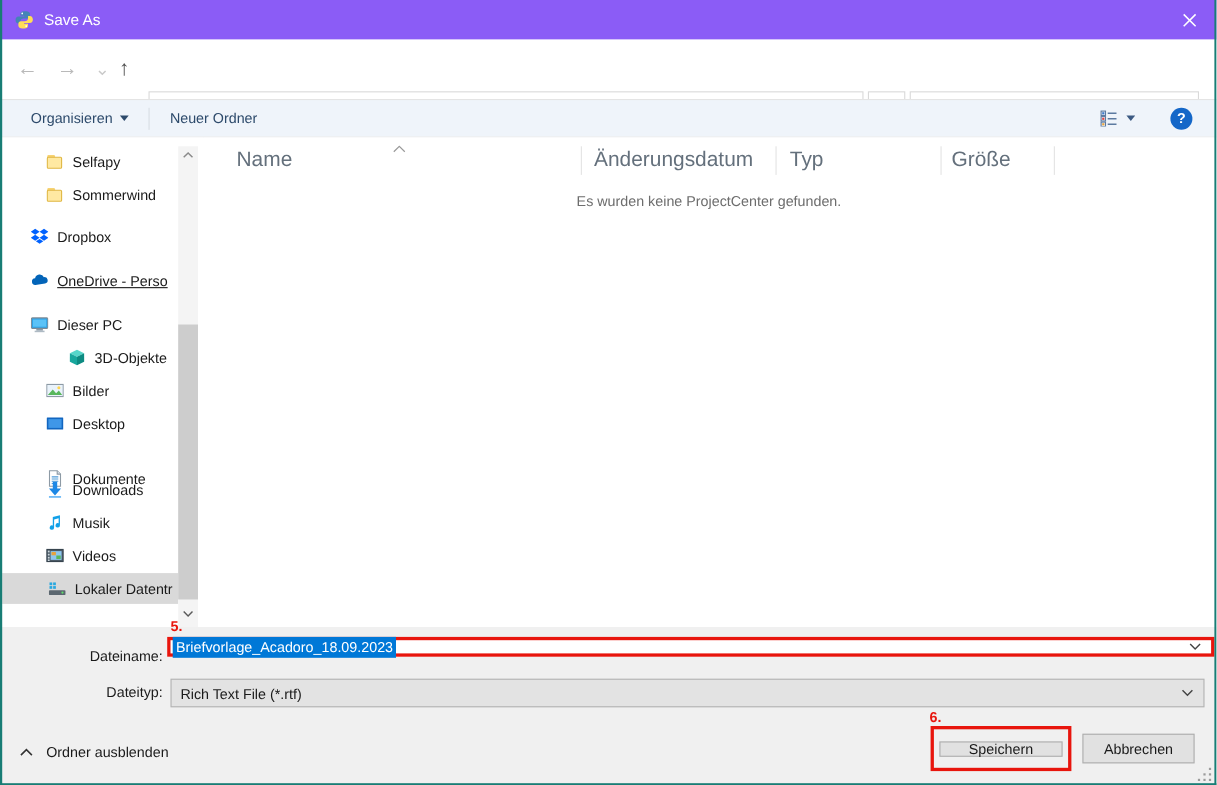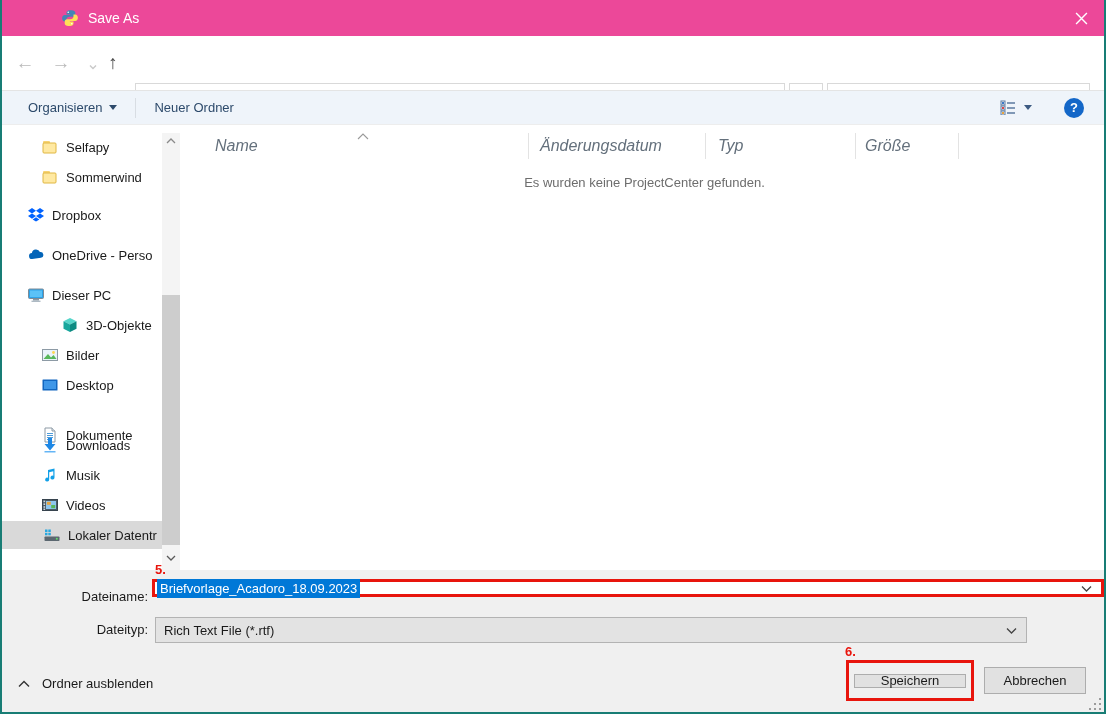--- a/index.html
+++ b/index.html
@@ -6,21 +6,21 @@
   body { font-family:"Liberation Sans", sans-serif; background:#fff; }
   .window { position:relative; width:1106px; height:714px; background:#fff; overflow:hidden; }
 
   
   .edge { position:absolute; background:#187d75; z-index:50; }
   .edge.left { left:0; top:0; width:2px; height:714px; }
   .edge.right { right:0; top:0; width:2px; height:714px; }
   .edge.bottom { left:0; bottom:0; width:1106px; height:2px; }
 
   
-  .titlebar { position:absolute; left:0; top:0; width:1106px; height:36px; background:#ec4899; display:flex; align-items:center;padding-left:48px; }
+  .titlebar { position:absolute; left:0; top:0; width:1106px; height:36px; background:#8b5cf6; display:flex; align-items:center; }
   .titlebar .appicon { margin-left:13px; width:18px; height:18px; }
   .titlebar .title { color:#ffffff; font-size:14px; margin-left:9px; }
   .close-btn { position:absolute; right:0; top:0; width:50px; height:36px; display:flex; align-items:center; justify-content:center; }
   .close-btn svg { width:13px; height:13px; }
 
   
   .navrow { position:absolute; left:0; top:36px; width:1106px; height:54px; background:#ffffff; }
   .nav-arrow { position:absolute; top:14px; font-size:19px; line-height:26px; width:26px; text-align:center; }
   .addressbar { position:absolute; left:135px; top:47px; width:650px; height:34px; border:1px solid #d9d9d9; background:#fff; display:flex; align-items:center; }
   .addressbar .foldericon { margin-left:9px; }
@@ -49,33 +49,33 @@
   .side-item .ic { position:absolute; width:16px; height:16px; }
   .side-item.lvl1 .ic { left:28px; } .side-item.lvl1 .lbl { margin-left:52px; }
   .side-item.lvl2 .ic { left:42px; } .side-item.lvl2 .lbl { margin-left:66px; }
   .side-item.selected { background:#d9d9d9; left:2px; width:160px; }
   .scrollstrip { position:absolute; left:162px; top:133px; width:18px; height:437px; background:#f4f4f4; }
   .scrollstrip .thumb { position:absolute; left:0; top:162px; width:18px; height:250px; background:#cdcdcd; }
   .scroll-arrow { position:absolute; left:0; width:18px; height:16px; display:flex; align-items:center; justify-content:center; }
 
   
   .main { position:absolute; left:185px; top:125px; width:919px; height:445px; background:#fff; }
-  .colhead { position:absolute; top:8px; height:26px; font-size:16px; color:#64707c; display:flex; align-items:center;font-style:italic; }
+  .colhead { position:absolute; top:8px; height:26px; font-size:19px; color:#64707c; display:flex; align-items:center; }
   .colsep { position:absolute; top:8px; width:1px; height:26px; background:#e3e3e3; }
   .sortglyph { position:absolute; top:1px; }
   .emptymsg { position:absolute; top:50px; width:100%; text-align:center; font-size:13px; color:#6d6d6d; }
 
   
   .bottompanel { position:absolute; left:0; top:570px; width:1106px; height:144px; background:#f0f0f0; }
   .form-label { position:absolute; width:148px; text-align:right; font-size:13px; color:#1a1a1a; }
   .red-note { position:absolute; color:#e8150d; font-size:13px; font-weight:bold; z-index:40; }
   .redbox-input { position:absolute; left:152px; top:579px; width:952px; height:18px; border:3px solid #e8150d; background:#fff; display:flex; align-items:center; z-index:30; }
   .sel-text { background:#0078d7; color:#fff; font-size:13px; padding:2px 3px; margin-left:2px; white-space:nowrap; }
   .dd-chev { position:absolute; right:9px; top:50%; transform:translateY(-50%); }
-  .filetype-select { position:absolute; left:155px; top:617px; width:872px; height:26px; background:#e3e3e3; border:1px solid #b3b3b3; display:flex; align-items:center; }
+  .filetype-select { position:absolute; left:155px; top:617px; width:940px; height:26px; background:#e3e3e3; border:1px solid #b3b3b3; display:flex; align-items:center; }
   .filetype-select .val { font-size:13px; color:#1a1a1a; margin-left:8px; }
   .hide-folders { position:absolute; left:18px; top:676px; display:flex; align-items:center; font-size:13px; color:#1a1a1a; }
   .hide-folders .lbl { margin-left:12px; }
   .redbox-save { position:absolute; left:846px; top:660px; width:128px; height:41px; border:3px solid #e8150d; display:flex; align-items:center; justify-content:center; z-index:30; }
   .btn { background:#e1e1e1; border:1px solid #adadad; font-size:13px; color:#1a1a1a; display:flex; align-items:center; justify-content:center; font-family:"Liberation Sans",sans-serif; }
   .btn.save { width:112px; height:14px; }
   .btn.cancel { position:absolute; left:984px; top:667px; width:102px; height:27px; }
   .grip { position:absolute; right:5px; bottom:4px; width:12px; height:12px; }
   .grip i { position:absolute; width:2px; height:2px; background:#9c9c9c; }
 </style>
@@ -195,21 +195,21 @@
     <div class="side-item lvl1" style="top:76px;text-align:right;">
       <svg class="ic" viewBox="0 0 16 16" fill="#0062ff">
         <path d="M4 1 L8 3.7 L4 6.4 L0 3.7 Z"></path>
           <path d="M12 1 L16 3.7 L12 6.4 L8 3.7 Z"></path>
         <path d="M4 6.4 L8 9.1 L4 11.8 L0 9.1 Z"></path>
           <path d="M12 6.4 L16 9.1 L12 11.8 L8 9.1 Z"></path>
         <path d="M8 10.2 L11.4 12.4 L8 14.6 L4.6 12.4 Z"></path>
       </svg>
       <span class="lbl">Dropbox</span>
     </div>
-    <div class="side-item lvl1" style="top:116px;">
+    <div class="side-item lvl1" style="top:116px;text-decoration:underline;">
       <svg class="ic" viewBox="0 0 16 16">
           <path fill="#0364b8" d="M4.2 12 a3 3 0 0 1 -.3-6 a4.2 4.2 0 0 1 8-1 a2.9 2.9 0 0 1 1 5.8 z"></path>
         </svg>
       <span class="lbl">OneDrive - Perso</span>
     </div>
     <div class="side-item lvl1" style="top:156px;">
       <svg class="ic" viewBox="0 0 16 16">
         <rect x="0.5" y="2" width="15" height="9.5" rx="1" fill="#2ea3e8" stroke="#7d8b96"></rect>
         <rect x="2" y="3.5" width="12" height="6.5" fill="#5bc2f7"></rect>
         <rect x="5" y="12" width="6" height="1.6" fill="#8a99a5"></rect>

